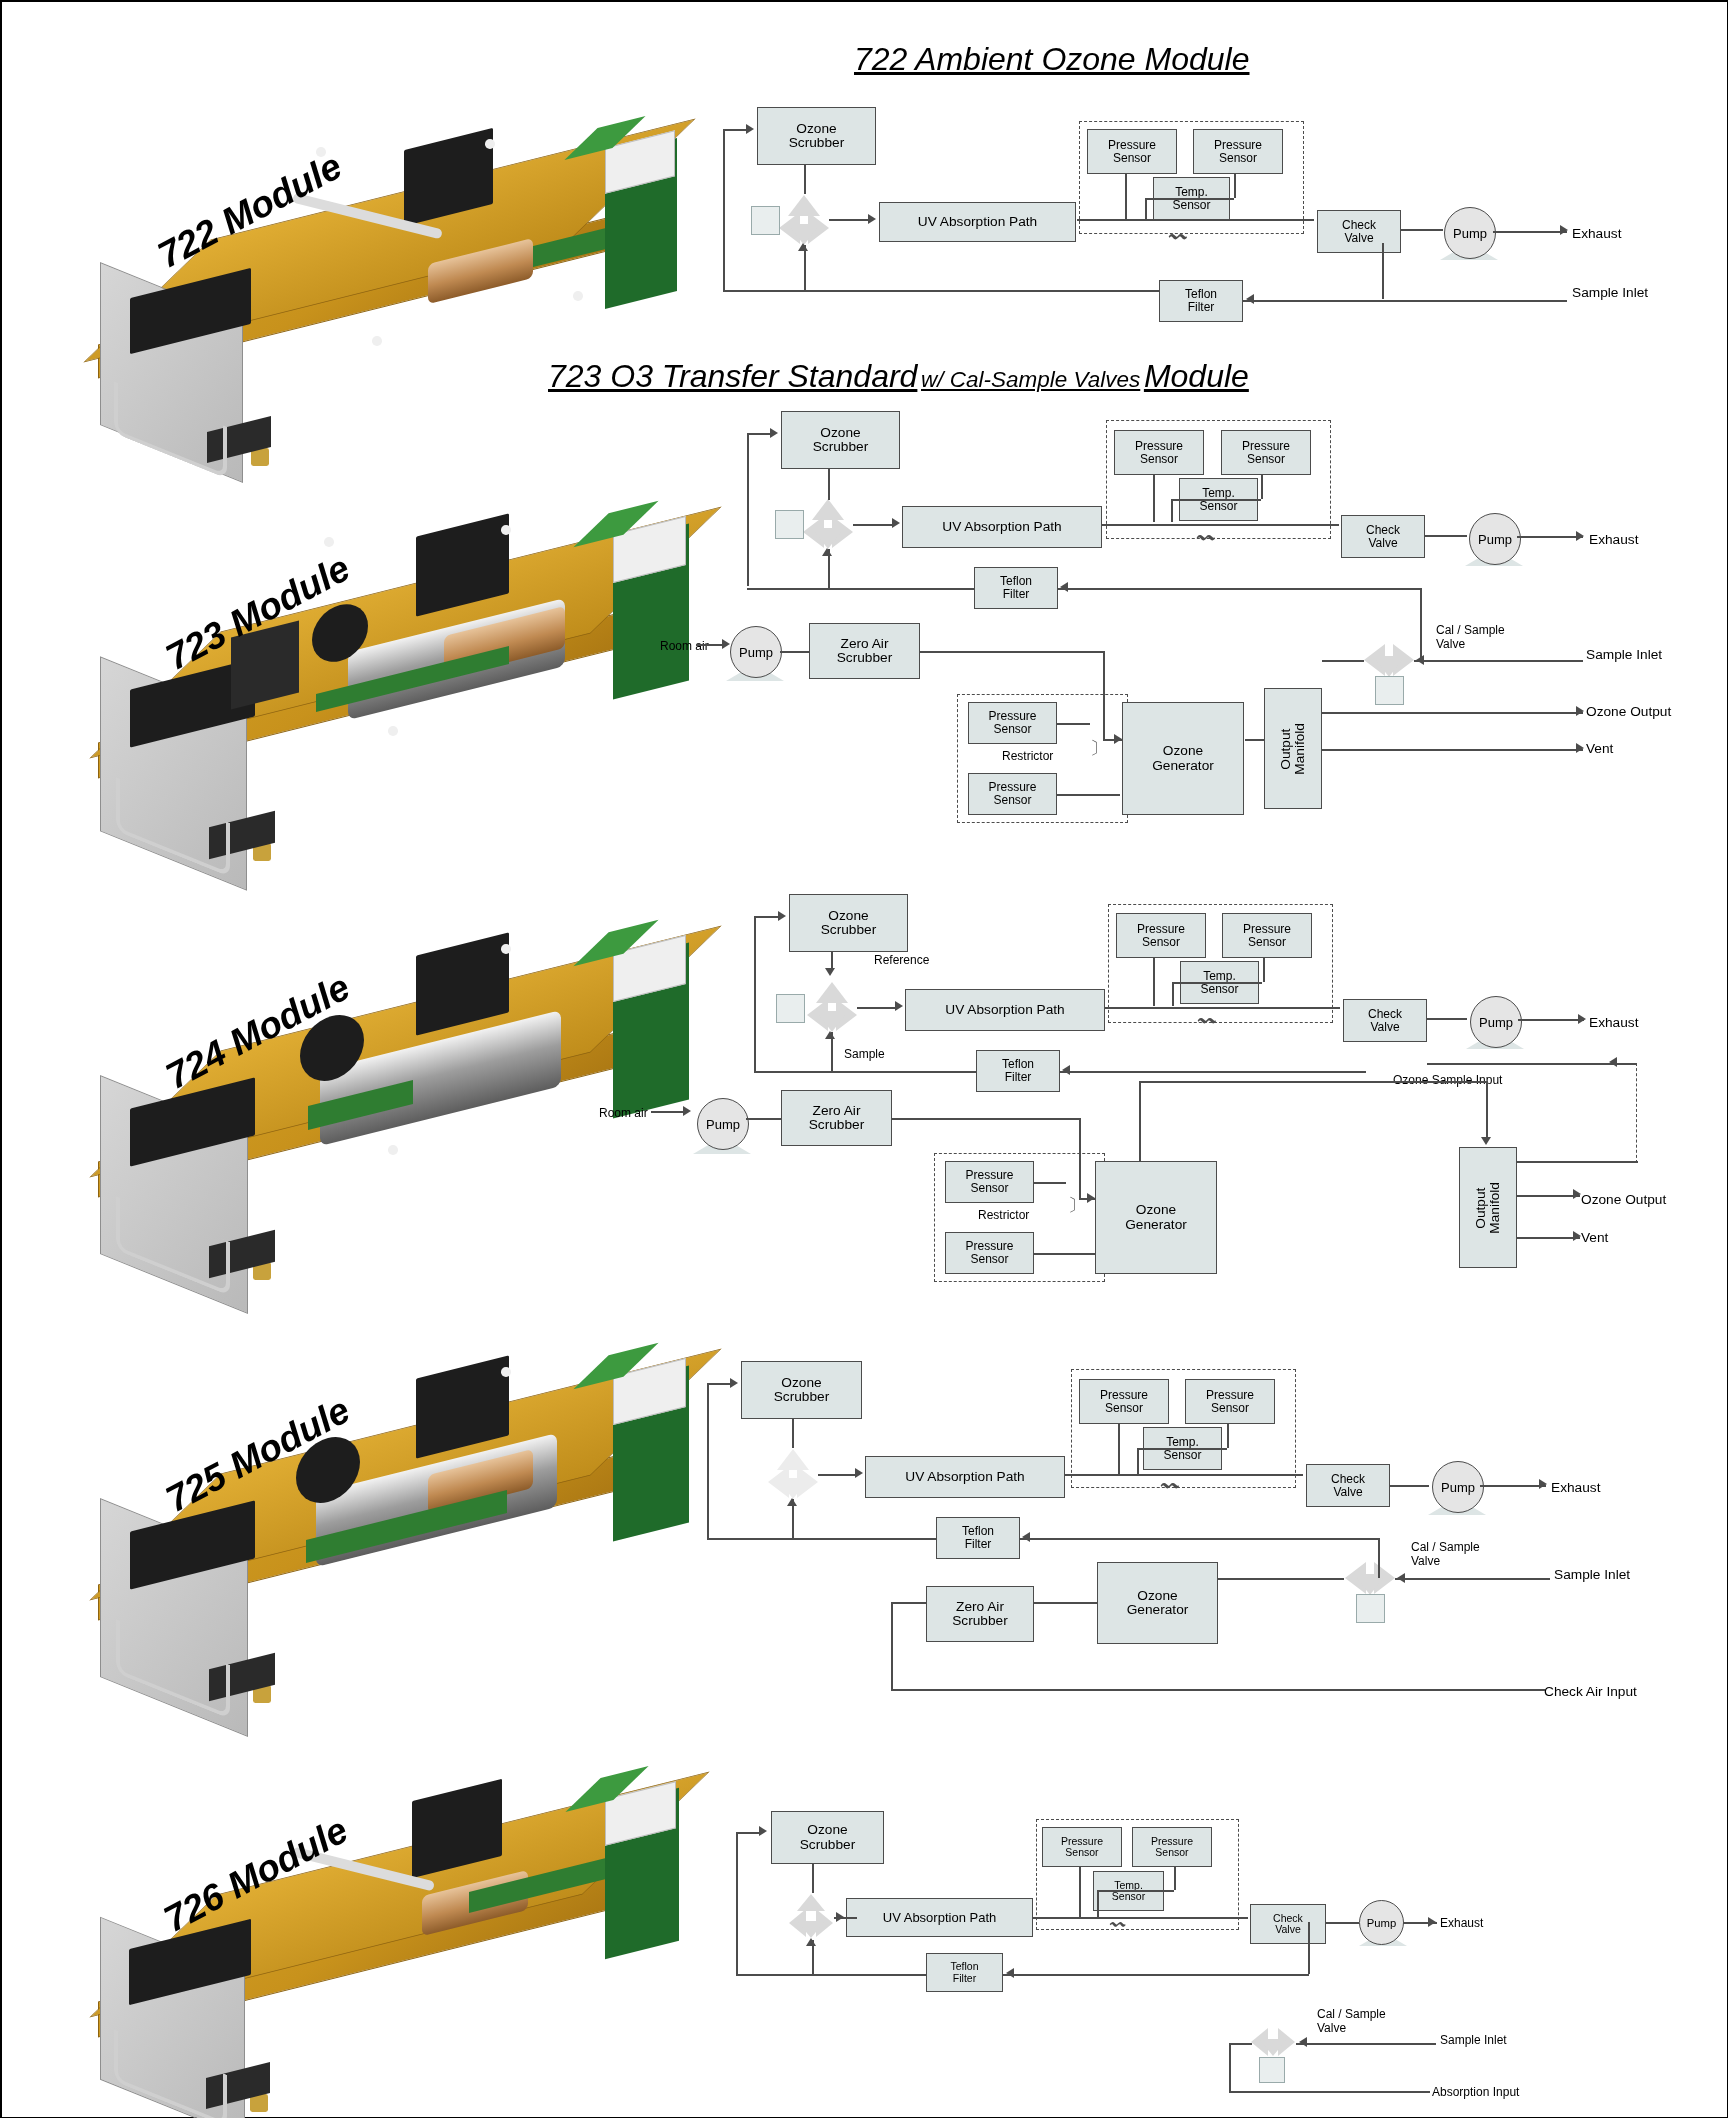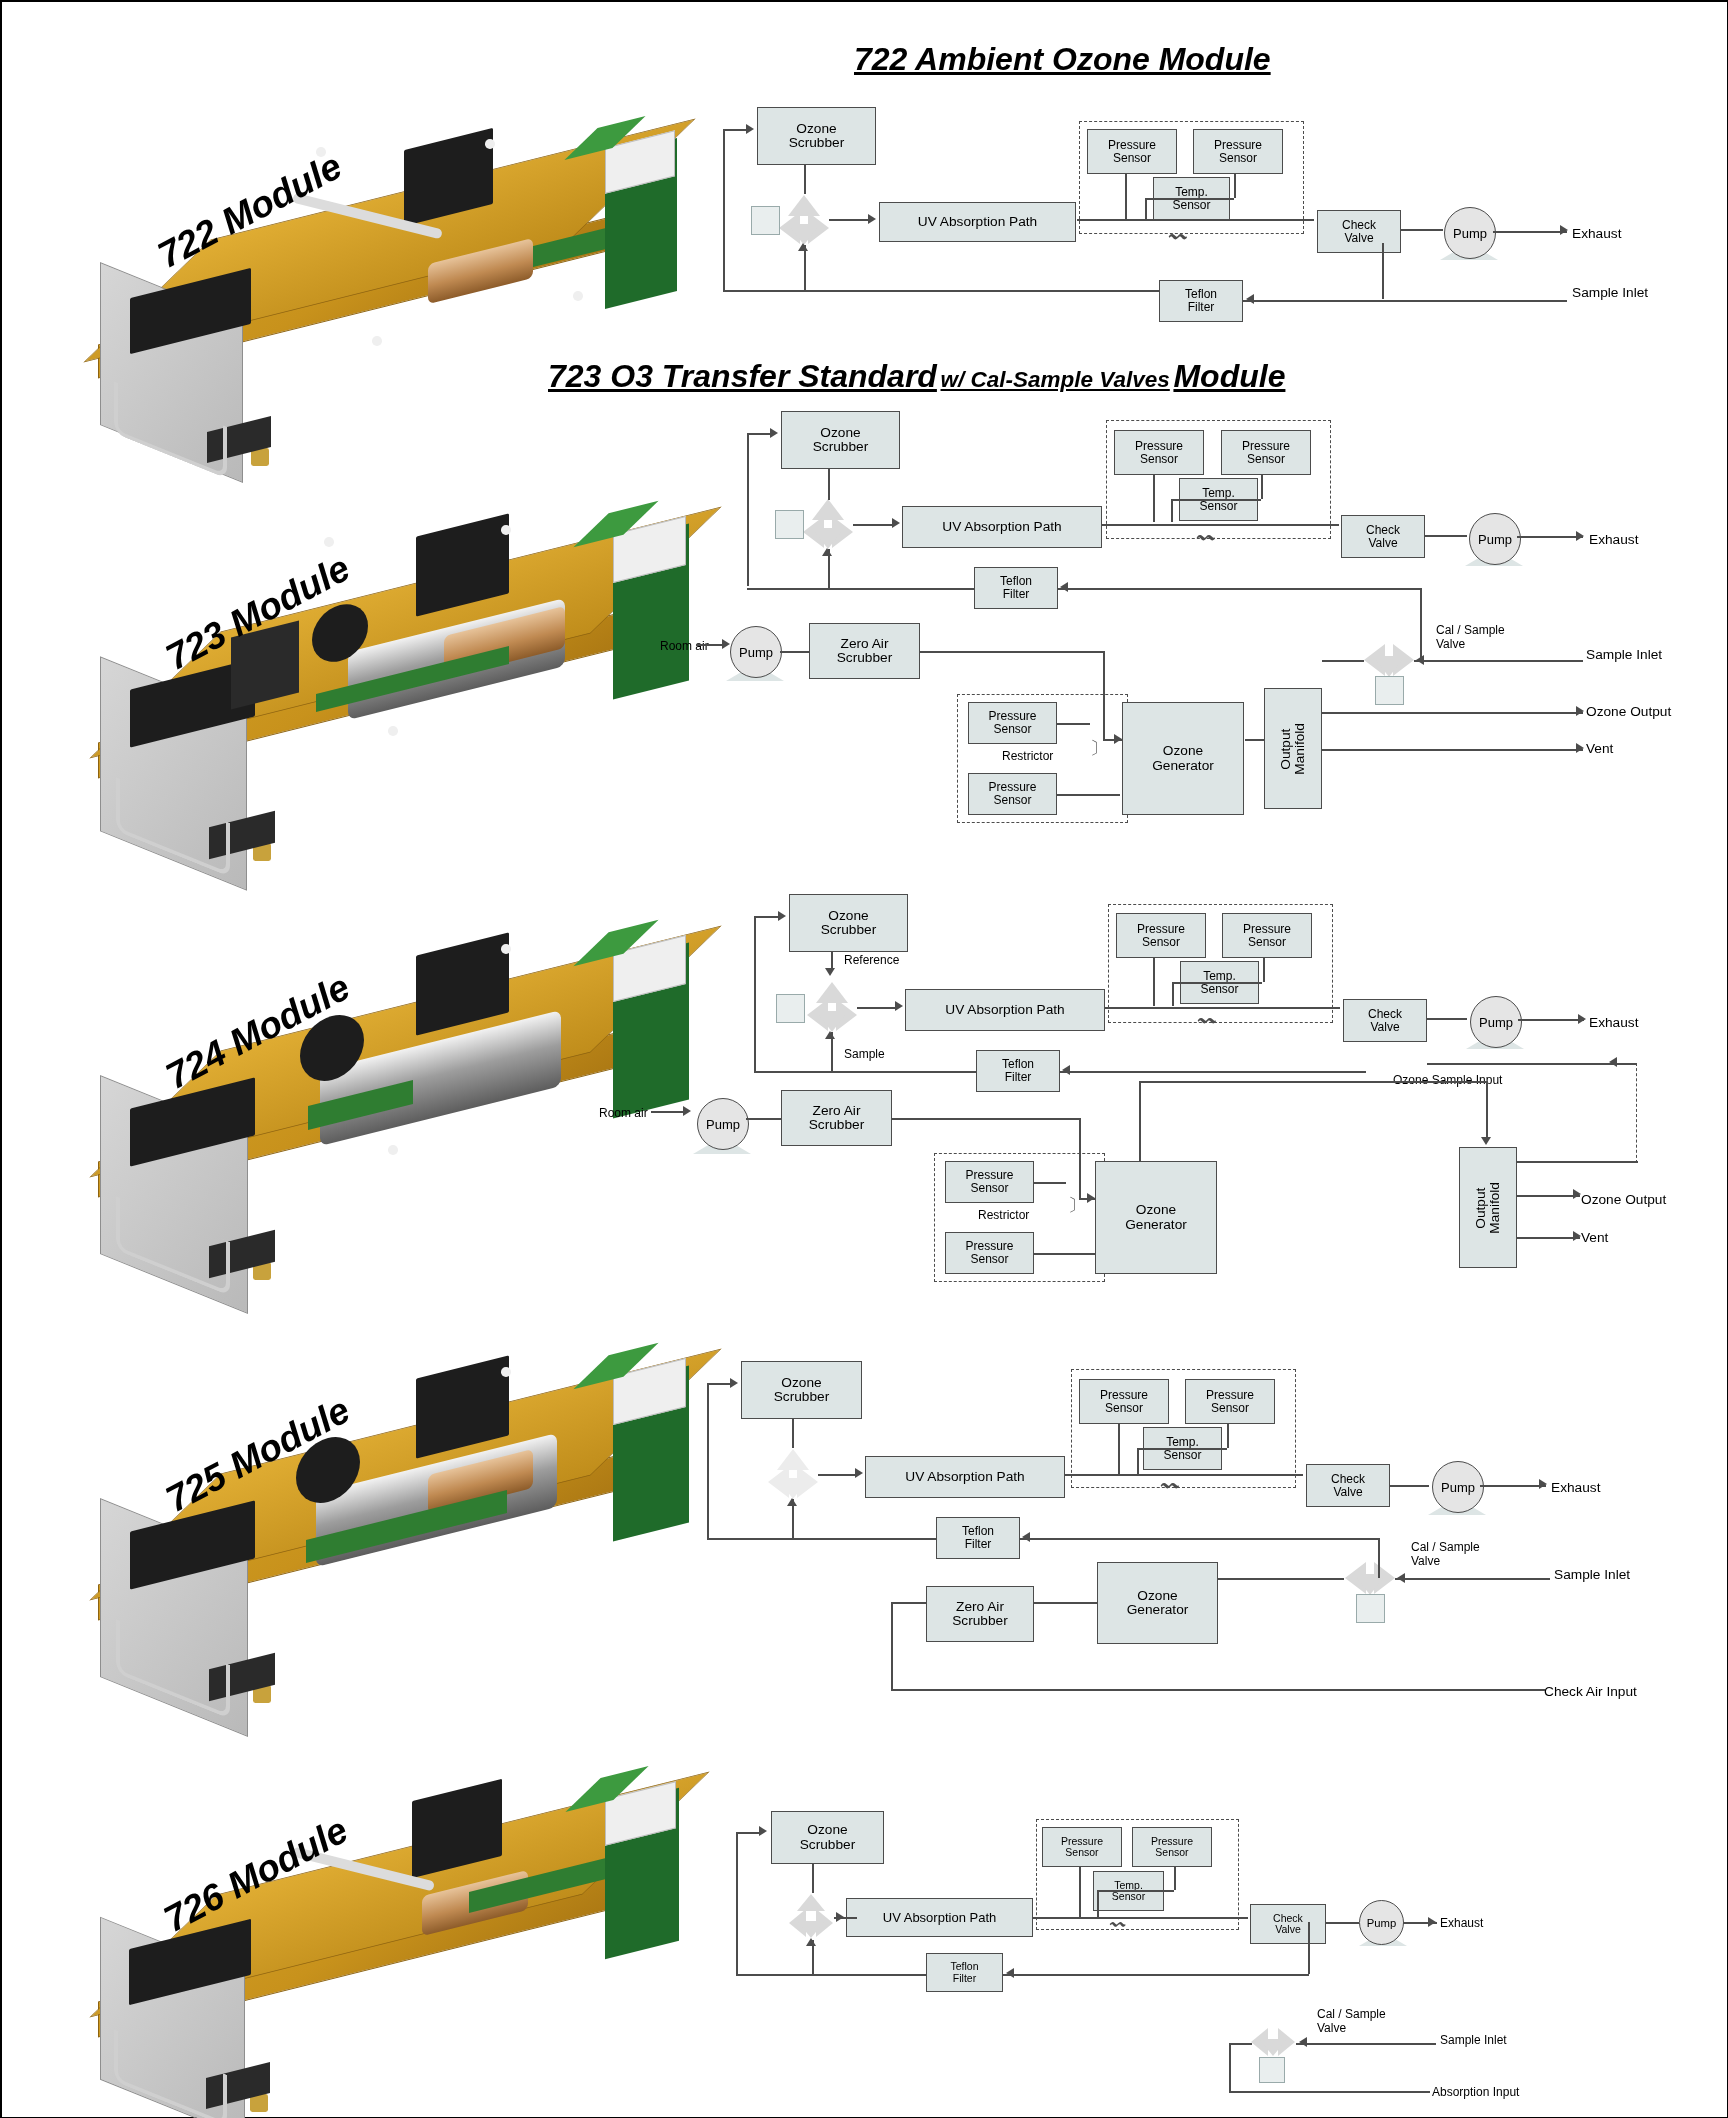--- a/index.html
+++ b/index.html
@@ -1,21 +1,21 @@
 <!DOCTYPE html>
 <html style="font-size:13px"><head>
 <meta charset="utf-8">
 <style>
   html,body{margin:0;padding:0;background:#fff;}
   body{width:1729px;height:2119px;font-family:"Liberation Sans",sans-serif;position:relative;overflow:hidden;}
   .page{position:absolute;left:0;top:0;width:1729px;height:2119px;border:2.4px solid #000;box-sizing:border-box;background:#fff;}
 
   
   .sec{position:absolute;}
-  .title{position:absolute;font-weight:bold;font-style:italic;white-space:nowrap;}
+  .title{position:absolute;font-weight:normal;font-style:italic;white-space:nowrap;}
   .title .big{font-size:32px;}
   .title .small{font-size:22.5px;}
   .title u{text-decoration:underline;}
 
   .box{position:absolute;background:#dde5e5;border:1.6px solid #4c4c4c;box-sizing:border-box;
        display:flex;align-items:center;justify-content:center;text-align:center;
        font-size:13.7px;line-height:1.05;color:#000;}
   .box.small{font-size:12px;}
   .box.tiny{font-size:10.5px;}
   .lbl{position:absolute;font-size:13.7px;color:#000;white-space:nowrap;}
@@ -312,21 +312,21 @@
     <div class="handle" style="left:66px;top:396px;width:106px;height:50px;"></div>
     <div class="scr" style="left:451px;top:121px;width:9.7px;height:9.7px;"></div>
     <div class="scr" style="left:338px;top:322px;width:9.7px;height:9.7px;"></div>
     <div class="modlabel" style="left:129px;top:233px;">724 Module</div>
   </div>
 
   <div class="sec" style="left:0;top:813px;width:1729px;height:483px;">
 
     <div class="box" style="left:787px;top:79px;width:119px;height:58px;white-space:pre-line;">Ozone
 Scrubber</div>
-    <div class="lbl s" style="left:842px;top:138px;">Reference</div>
+    <div class="lbl s" style="left:872px;top:138px;">Reference</div>
     <div class="valve v4" style="left:805px;top:167px;width:50px;height:50px;">
       <div class="tri t-l"></div>
         <div class="tri t-r"></div>
         <div class="tri t-u"></div>
         <div class="tri t-d"></div>
     </div>
     <div class="squarebox" style="left:774px;top:179px;"></div>
     <div class="box" style="left:903px;top:174px;width:200px;height:42px;">UV Absorption Path</div>
     <div class="lbl s" style="left:842px;top:232px;">Sample</div>
 

